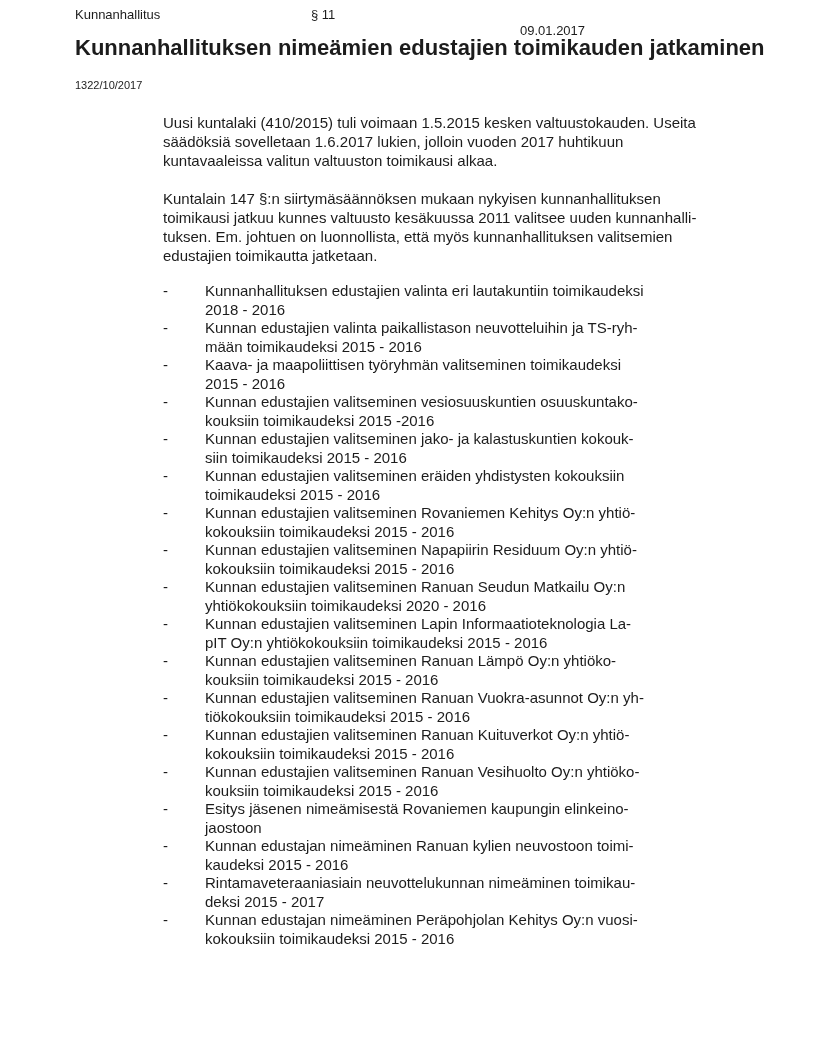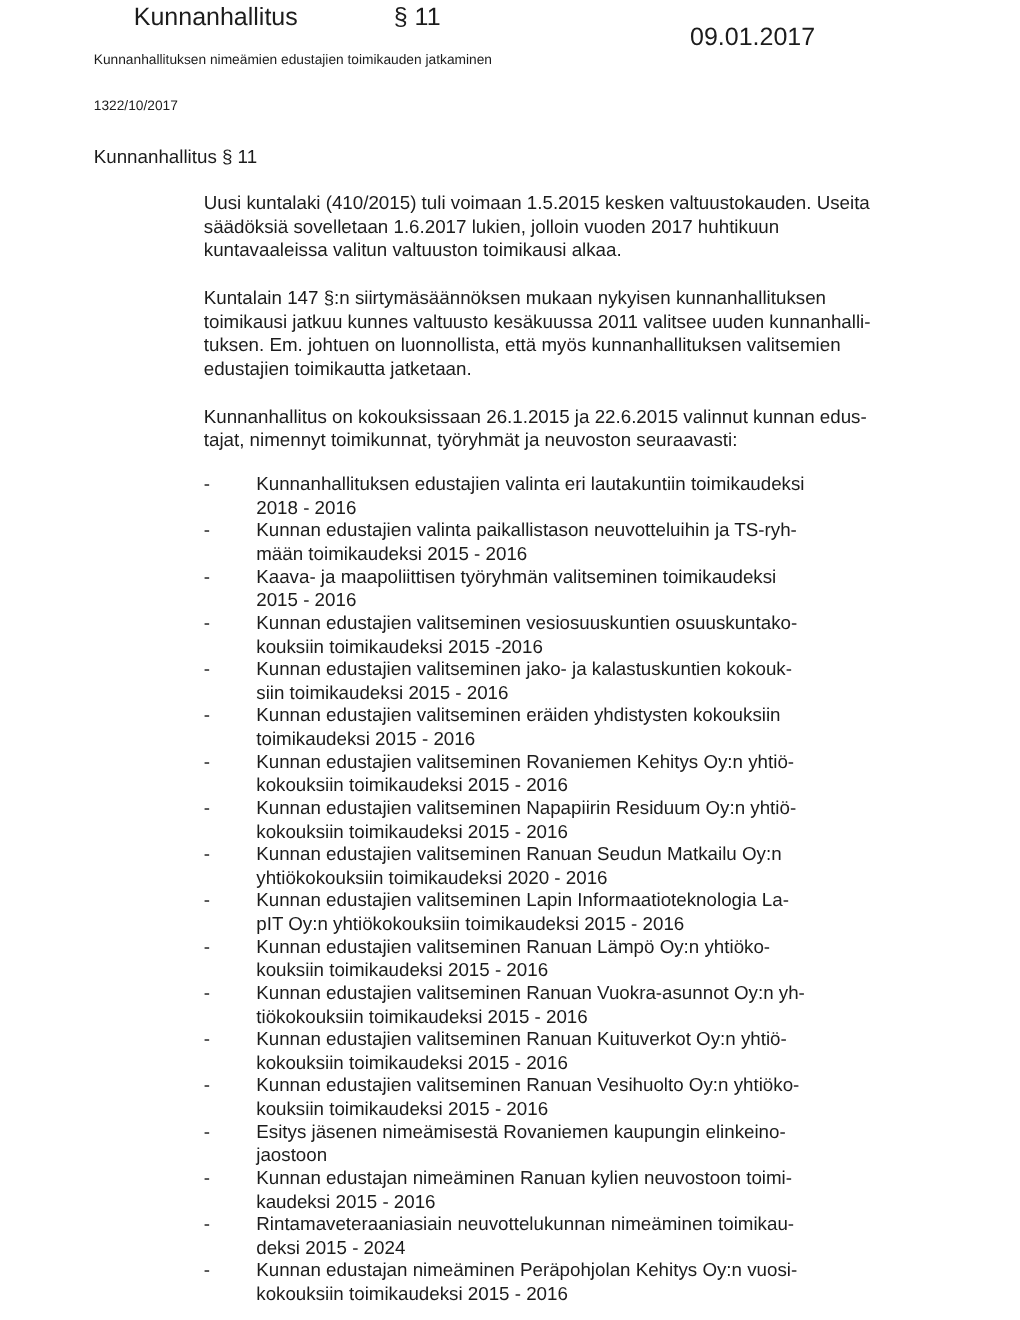--- a/index.html
+++ b/index.html
@@ -14,31 +14,30 @@
   .page {
     position: relative;
     width: 816px;
     height: 1056px;
     background: #ffffff;
     padding: 5px 40px 0 75px;
   }
   .header-row {
     position: relative;
     height: 19px;
-    font-size: 20px;
+    font-size: 13px;
     line-height: 19px;
-    margin-left: 32px;
   }
   .header-org   { position: absolute; left: 0;     top: 0; white-space: nowrap; }
-  .header-sect  { position: absolute; left: 208px; top: 0; white-space: nowrap; }
+  .header-sect  { position: absolute; left: 236px; top: 0; white-space: nowrap; }
   .header-date  { position: absolute; left: 445px; top: 16px; white-space: nowrap; }
   .doc-title {
     margin-top: 14px;
-    font-size: 11px;
-    font-weight: normal;
+    font-size: 22px;
+    font-weight: bold;
     line-height: 20px;
     white-space: nowrap;
   }
   .case-number {
     margin-top: 18px;
     font-size: 11px;
     line-height: 19px;
   }
   .section-ref {
     margin-top: 21px;
@@ -81,32 +80,29 @@
   <div class="header-row">
     <span class="header-org">Kunnanhallitus</span>
     <span class="header-sect">§ 11</span>
     <span class="header-date">09.01.2017</span>
   </div>
 
   <div class="doc-title">Kunnanhallituksen nimeämien edustajien toimikauden jatkaminen</div>
 
   <div class="case-number">1322/10/2017</div>
 
-  <div class="section-ref">Kunnanhallitus § 11</div>
 
   <div class="content">
     <p>Uusi kuntalaki (410/2015) tuli voimaan 1.5.2015 kesken valtuustokauden. Useita
 säädöksiä sovelletaan 1.6.2017 lukien, jolloin vuoden 2017 huhtikuun
 kuntavaaleissa valitun valtuuston toimikausi alkaa.</p>
     <p>Kuntalain 147 §:n siirtymäsäännöksen mukaan nykyisen kunnanhallituksen
 toimikausi jatkuu kunnes valtuusto kesäkuussa 2011 valitsee uuden kunnanhalli-
 tuksen. Em. johtuen on luonnollista, että myös kunnanhallituksen valitsemien
 edustajien toimikautta jatketaan.</p>
-    <p>Kunnanhallitus on kokouksissaan 26.1.2015 ja 22.6.2015 valinnut kunnan edus-
-tajat, nimennyt toimikunnat, työryhmät ja neuvoston seuraavasti:</p>
 
     <div class="item-list">
       <div class="list-item">
         <span class="dash">-</span>
         <span class="li-text">Kunnanhallituksen edustajien valinta eri lautakuntiin toimikaudeksi
 2018 - 2016</span>
       </div>
       <div class="list-item">
         <span class="dash">-</span>
         <span class="li-text">Kunnan edustajien valinta paikallistason neuvotteluihin ja TS-ryh-
@@ -178,21 +174,21 @@
 jaostoon</span>
       </div>
       <div class="list-item">
         <span class="dash">-</span>
         <span class="li-text">Kunnan edustajan nimeäminen Ranuan kylien neuvostoon toimi-
 kaudeksi 2015 - 2016</span>
       </div>
       <div class="list-item">
         <span class="dash">-</span>
         <span class="li-text">Rintamaveteraaniasiain neuvottelukunnan nimeäminen toimikau-
-deksi 2015 - 2024</span>
+deksi 2015 - 2017</span>
       </div>
       <div class="list-item">
         <span class="dash">-</span>
         <span class="li-text">Kunnan edustajan nimeäminen Peräpohjolan Kehitys Oy:n vuosi-
 kokouksiin toimikaudeksi 2015 - 2016</span>
       </div>
     </div>
   </div>
 
 </div>

